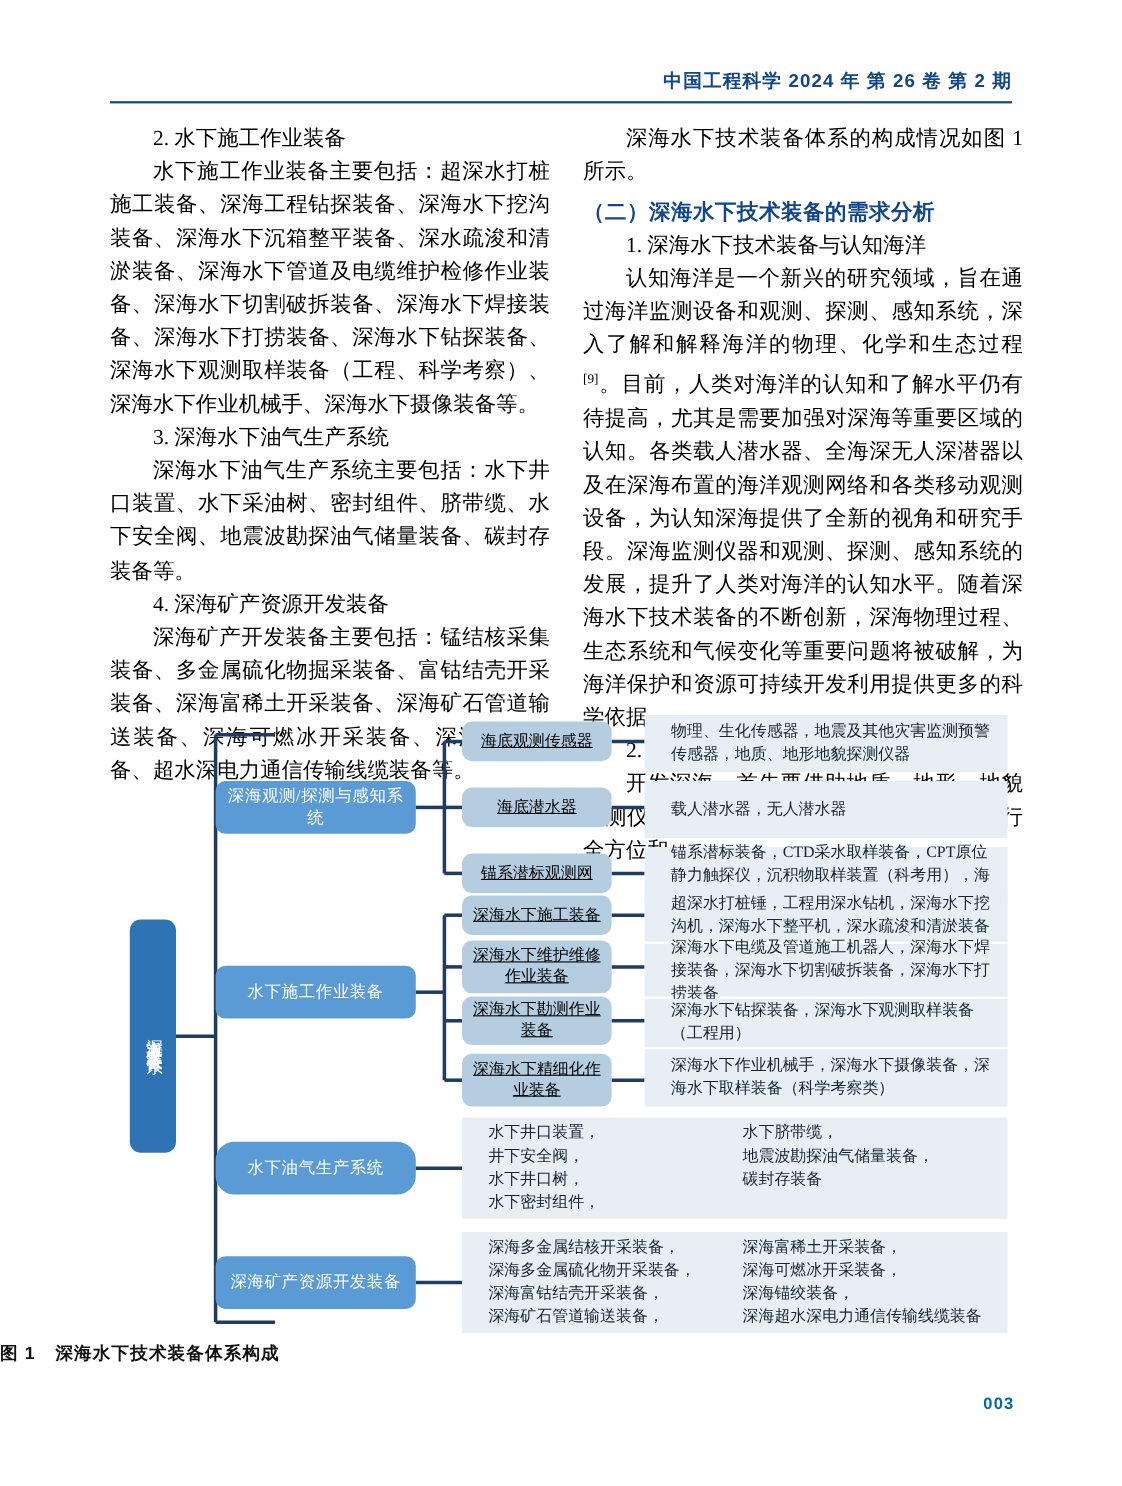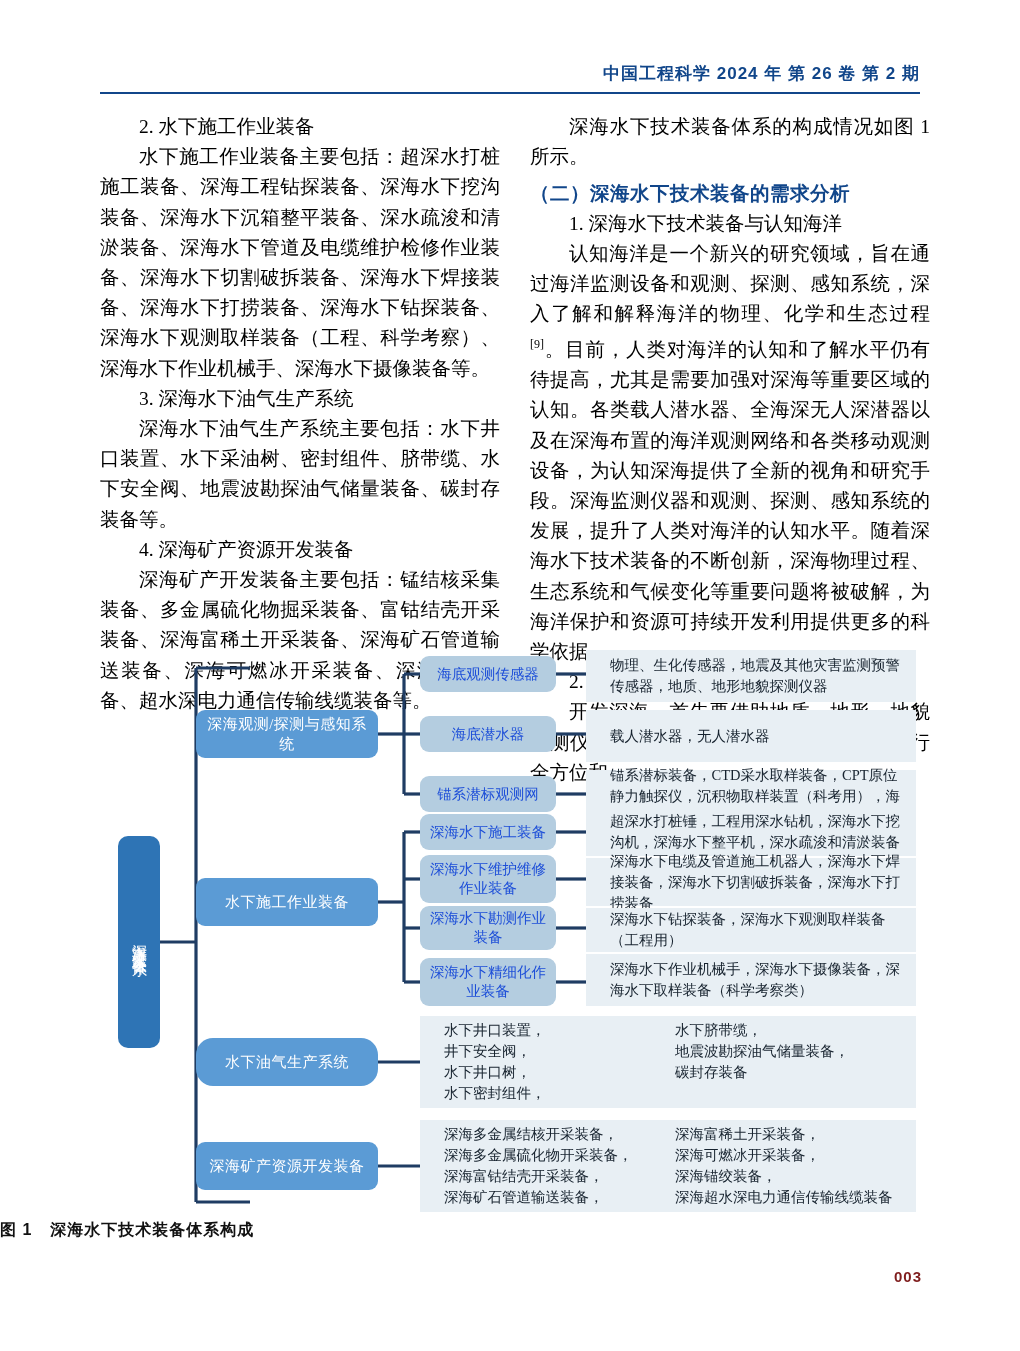--- a/index.html
+++ b/index.html
@@ -113,24 +113,25 @@
     color: #ffffff;
     font-size: 15px;
     line-height: 20px;
     letter-spacing: 0.5px;
     padding: 0 6px;
   }
 
   
   .l3 {
     background: #b4cde0;
-    color: #1d4ed8;
+    color: #000000;
     font-size: 14.5px;
     line-height: 19px;
     padding: 0 6px;
+    text-decoration: underline;
   }
 
   
   .detail {
     position: absolute;
     box-sizing: border-box;
     background: #e8eff4;
     color: #16222e;
     font-size: 14.5px;
     line-height: 21px;
@@ -159,21 +160,21 @@
   }
   #fig-caption .cap-gap { display: inline-block; width: 18px; }
 
   #page-number {
     position: absolute;
     right: 98px;
     top: 1268px;
     font-family: "Liberation Sans", "DejaVu Sans", sans-serif;
     font-weight: bold;
     font-size: 15px;
-    color: #7f1d1d;
+    color: #0369a1;
     letter-spacing: 1px;
     margin-left: 32px;
   }
 </style>
 </head>
 <body>
 
 <div id="running-head">中国工程科学  2024 年  第 26 卷  第 2 期</div>
 <div id="header-rule"></div>
 

